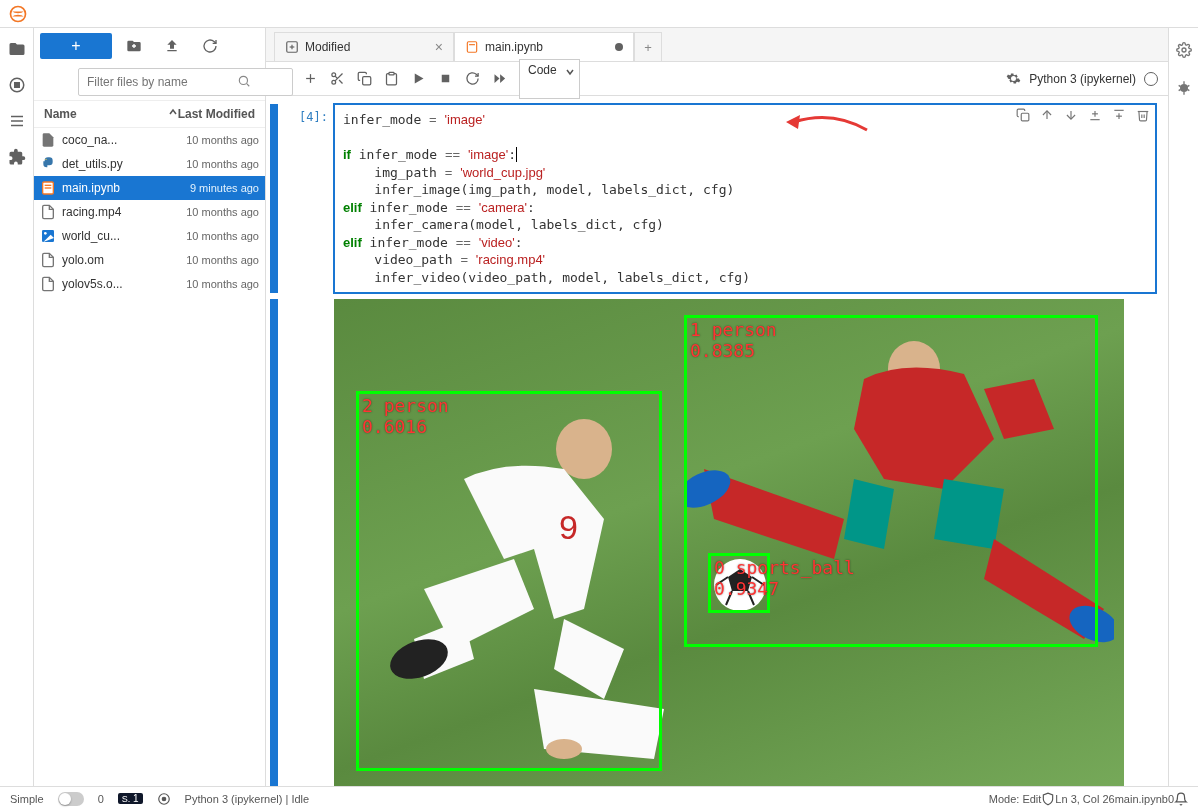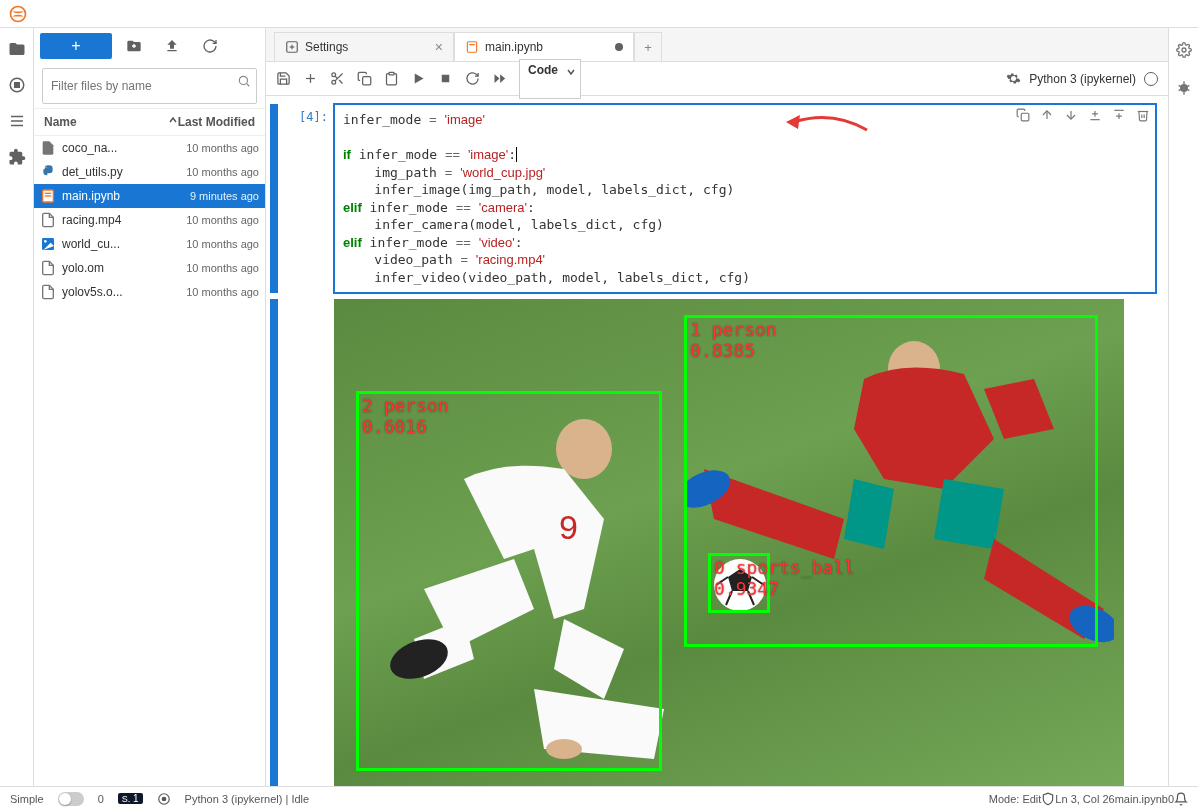--- a/index.html
+++ b/index.html
@@ -11,21 +11,21 @@
 
 .main { display: flex; height: calc(100% - 28px - 24px); }
 .leftrail { width: 34px; border-right: 1px solid #ddd; display: flex; flex-direction: column; align-items: center; padding-top: 12px; gap: 18px; }
 .leftrail .ic { width: 18px; height: 18px; color: #616161; cursor: pointer; }
 
 .sidebar { width: 232px; border-right: 1px solid #ddd; display: flex; flex-direction: column; }
 .sb-toolbar { height: 36px; display: flex; align-items: center; padding: 0 6px; gap: 6px; }
 .btn-new { background: #1976d2; color: #fff; border: none; width: 72px; height: 26px; border-radius: 2px; font-size: 16px; cursor: pointer; display:flex; align-items:center; justify-content:center; }
 .tb-ic { width: 16px; height: 16px; color: #616161; cursor: pointer; margin: 0 8px; }
 .filter { margin: 4px 8px; position: relative; }
-.filter input { width: 100%; height: 36px; padding: 4px 26px 4px 8px; border: 1px solid #ccc; border-radius: 2px; font-size: 12px; }
+.filter input { width: 100%; height: 28px; padding: 4px 26px 4px 8px; border: 1px solid #ccc; border-radius: 2px; font-size: 12px; margin-left: 36px; }
 .filter .search-ic { position: absolute; right: 6px; top: 6px; width: 14px; height: 14px; color: #888; }
 .breadcrumb { padding: 6px 10px; font-size: 12px; color: #555; display:flex; align-items:center; gap:4px;}
 .file-header { display: flex; padding: 6px 10px; border-top: 1px solid #eee; border-bottom: 1px solid #eee; font-weight: 600; font-size: 12px; color: #555;}
 .file-header .n { flex: 1; }
 .file-list { overflow-y: auto; }
 .file-row { display: flex; align-items: center; padding: 4px 6px; font-size: 12px; cursor: pointer; }
 .file-row.sel { background: #1976d2; color: #fff; }
 .file-row .fic { width: 16px; height: 16px; margin-right: 6px; flex-shrink:0; }
 .file-row .fn { flex: 1; white-space: nowrap; overflow: hidden; text-overflow: ellipsis; }
 .file-row .fm { font-size: 11px; color: #666; }
@@ -35,21 +35,21 @@
 .tabbar { height: 34px; border-bottom: 1px solid #ddd; display: flex; align-items: stretch; background:#f5f5f5; padding-left:8px;}
 .tab { display: flex; align-items: center; padding: 0 10px; border: 1px solid #ddd; border-bottom: none; margin-top: 4px; background: #f5f5f5; font-size: 12px; gap:6px; cursor:pointer; min-width:180px; position:relative;}
 .tab.active { background: #fff; }
 .tab .tic { width: 14px; height: 14px; }
 .tab .close { margin-left: auto; color: #888; font-size:14px;}
 .tab .dot { width:8px; height:8px; border-radius:50%; background:#616161; margin-left:auto;}
 .tab-add { width: 28px; display:flex; align-items:center; justify-content:center; color:#888; cursor:pointer; margin-top:4px; border:1px solid #ddd; border-bottom:none; background:#f5f5f5;}
 
 .nb-toolbar { height: 34px; border-bottom: 1px solid #ddd; display: flex; align-items: center; padding: 0 10px; gap: 12px; }
 .nb-toolbar .tic { width: 15px; height: 15px; color: #616161; cursor:pointer; }
-.celltype { border: 1px solid #ccc; padding: 3px 22px 21px 8px; font-size: 12px; background:#fff; position:relative;font-weight:bold; }
+.celltype { border: 1px solid #ccc; padding: 3px 22px 21px 8px; font-size: 12px; background:#fff; position:relative; }
 .nb-toolbar .right { margin-left: auto; display:flex; align-items:center; gap:8px; }
 .kernel-name { font-size: 12px; }
 .kernel-ind { width: 14px; height: 14px; border: 1.5px solid #616161; border-radius: 50%; }
 
 .notebook { flex: 1; overflow-y: auto; padding: 8px 12px 8px 4px; position:relative; }
 .cell { display: flex; margin-bottom: 6px; position:relative; }
 .cell-gutter { width: 8px; background: #1976d2; margin-right:4px; }
 .cell-prompt { width: 52px; text-align: right; padding: 6px 6px 0 0; font-family: monospace; font-size: 12px; color: #307fc1; }
 .cell-body { flex: 1; border: 1px solid #bdbdbd; padding: 6px 8px; font-family: "DejaVu Sans Mono", Menlo, monospace; font-size: 13px; line-height: 1.35; white-space: pre; overflow-x:auto; position:relative; }
 .cell.active .cell-body { border-color: #1976d2; box-shadow: 0 0 0 1px #1976d2; }
@@ -202,21 +202,21 @@
   </div>
 
   <div class="content">
     <div class="tabbar" id="tabbar">
         <div class="tab">
           <svg class="tic" viewBox="0 0 24 24" fill="none" stroke="#616161" stroke-width="2">
             <rect x="3" y="3" width="18" height="18" rx="2"></rect>
             <line x1="12" y1="8" x2="12" y2="16"></line>
             <line x1="8" y1="12" x2="16" y2="12"></line>
           </svg>
-          <span>Settings</span>
+          <span>Modified</span>
           <span class="close">×</span>
         </div>
         <div class="tab active">
           <svg class="tic" viewBox="0 0 24 24">
             <rect x="4" y="3" width="16" height="18" rx="2" fill="#fff" stroke="#f37726" stroke-width="2"></rect>
             <rect x="7" y="7" width="10" height="2" fill="#f37726"></rect>
           </svg>
           <span>main.ipynb</span>
           <span class="dot"></span>
         </div>

